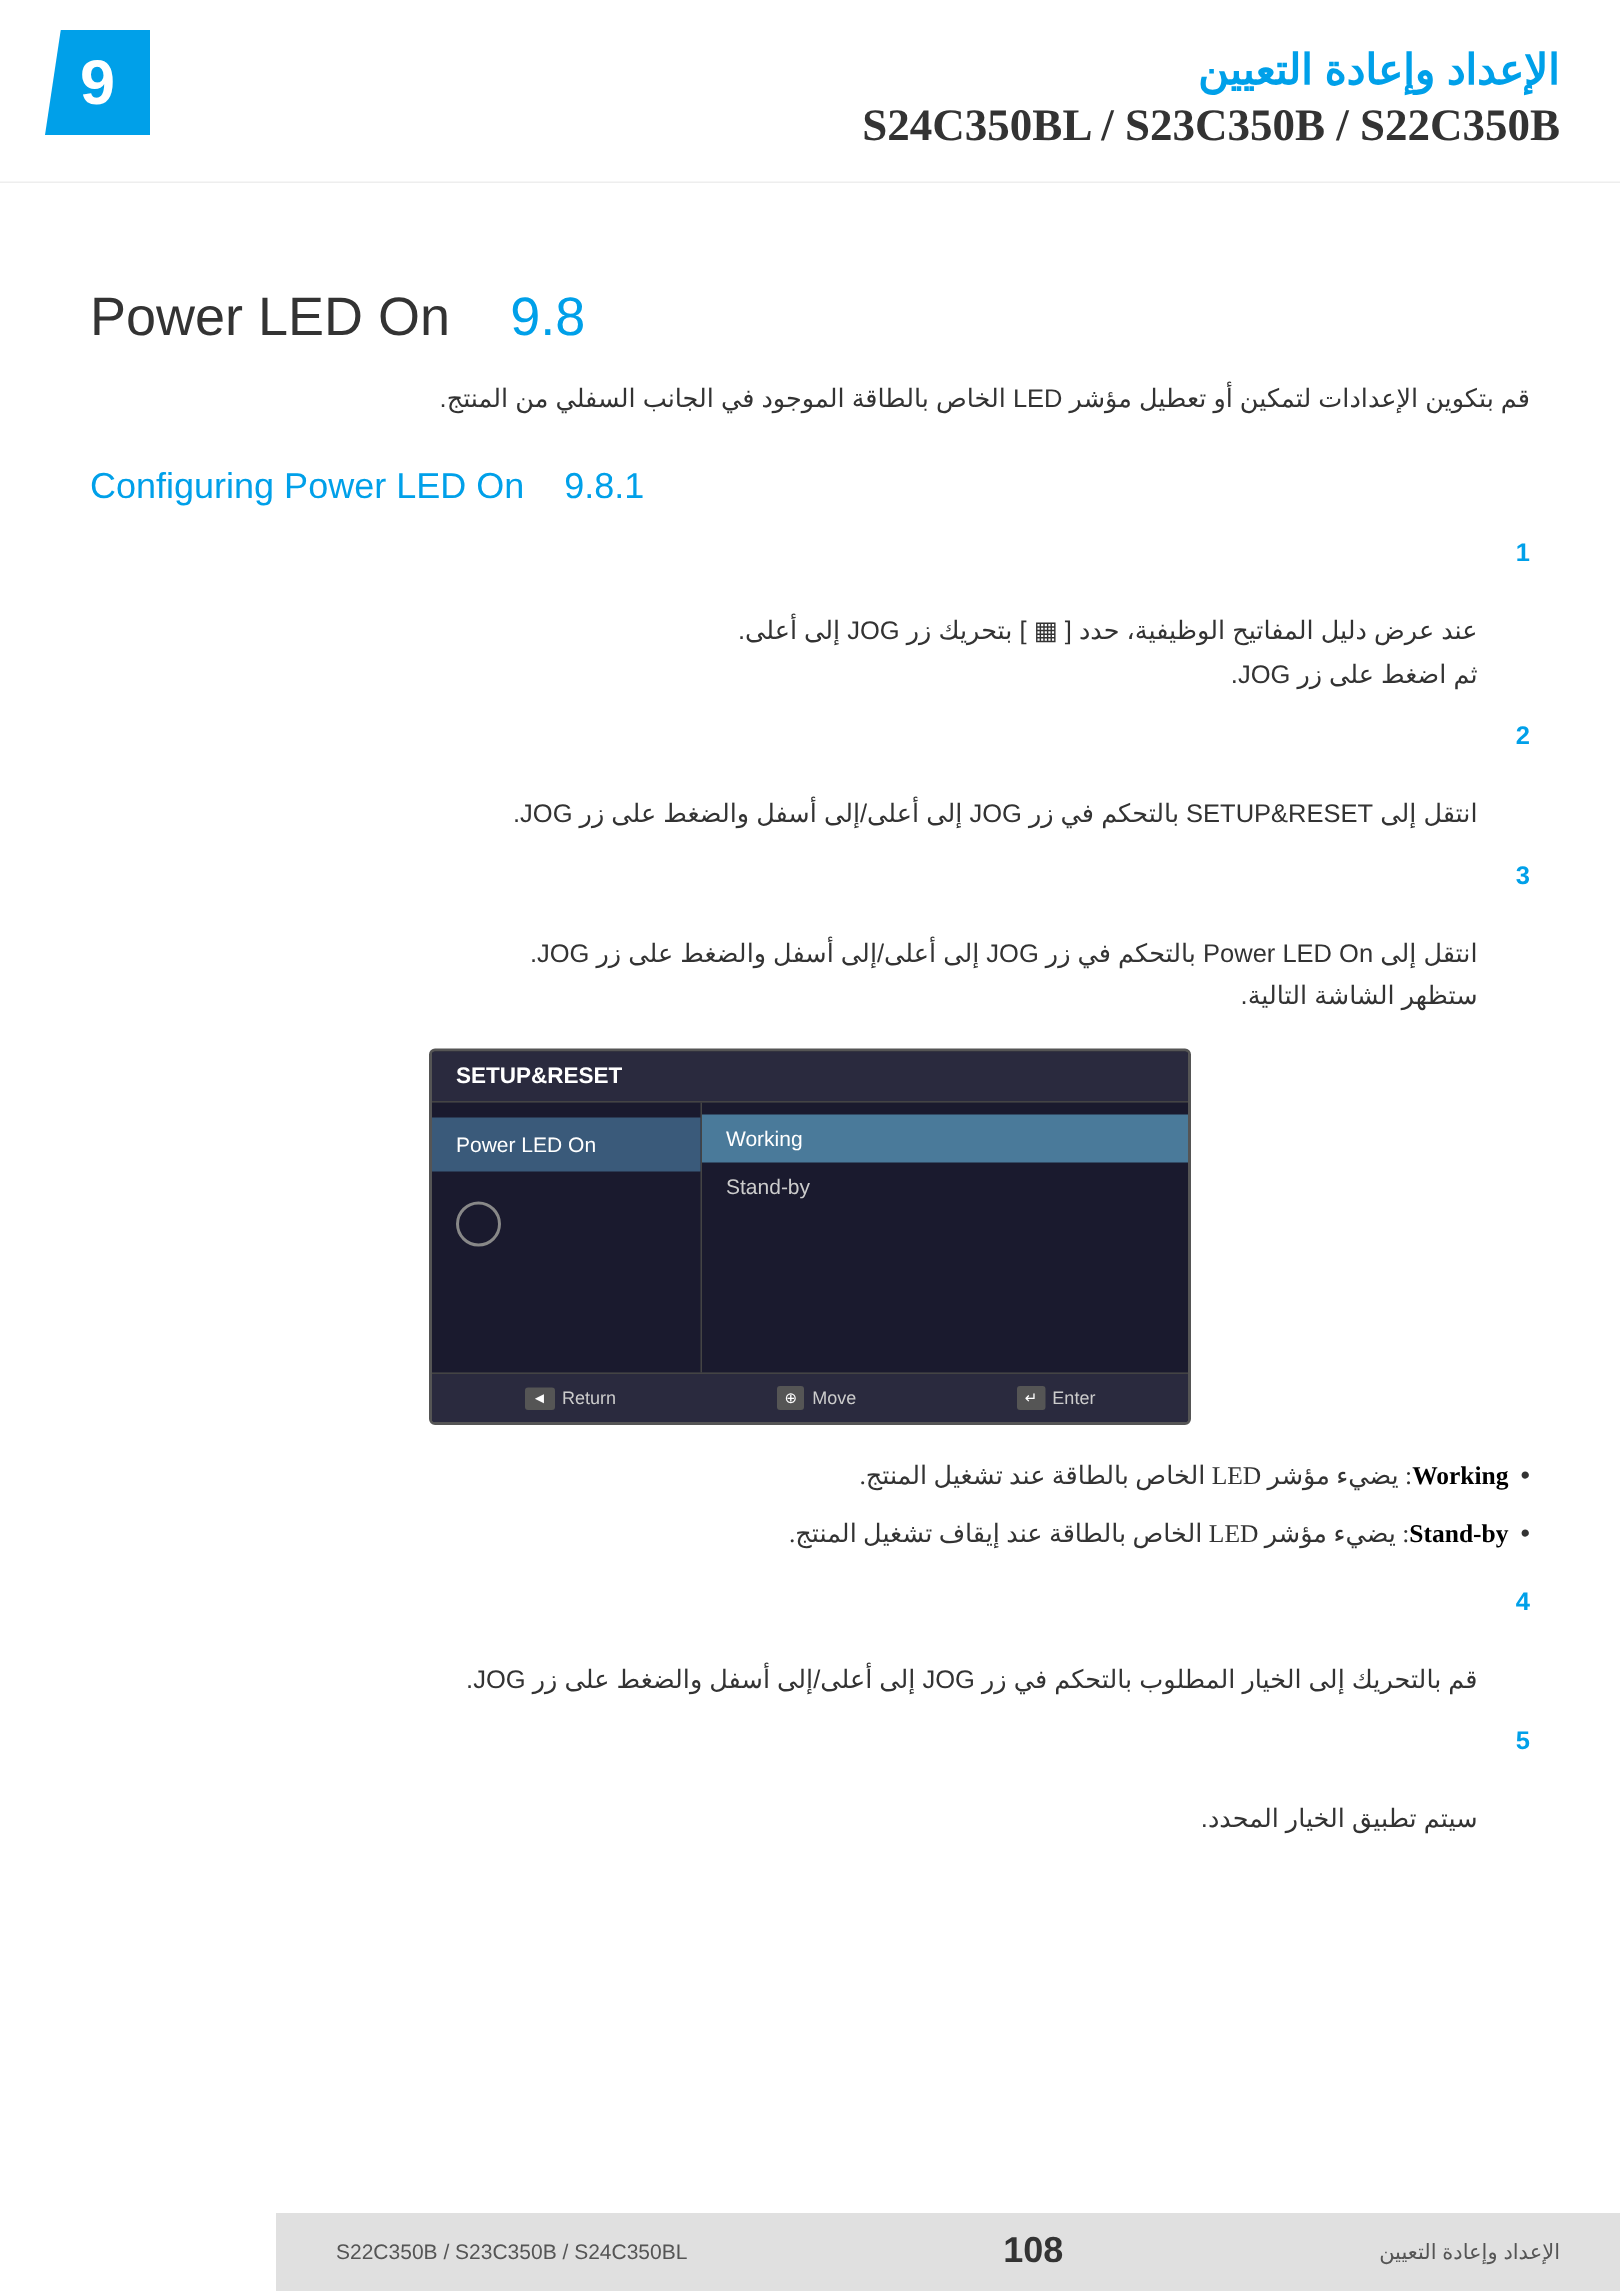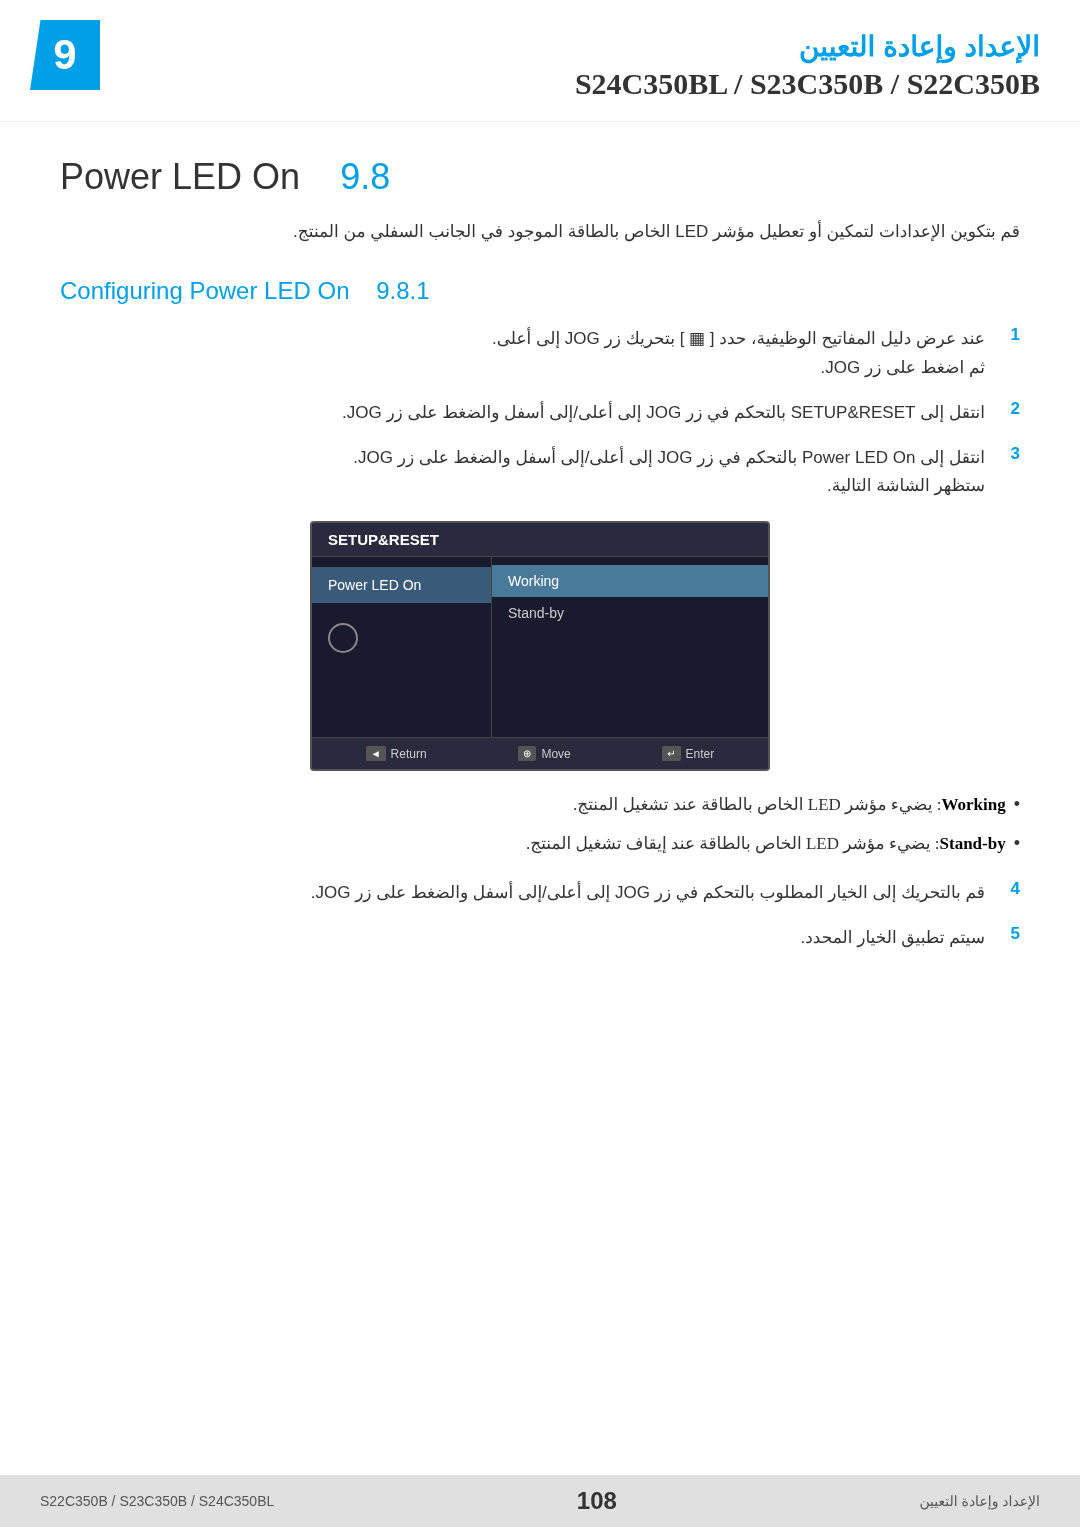--- a/index.html
+++ b/index.html
@@ -52,21 +52,21 @@
     
     .content {
       padding: 10px 60px 20px 60px;
     }
 
     
     .section-title {
       text-align: left;
       font-size: 36px;
       color: #333;
-      margin: 14px 0 20px 0;
+      margin: 48px 0 20px 0;
       direction: ltr;
     }
     .section-number {
       color: #00a0e9;
       font-weight: normal;
     }
 
     
     .intro-text {
       text-align: right;
@@ -102,26 +102,27 @@
       font-weight: bold;
       min-width: 30px;
       flex-shrink: 0;
       margin-left: 5px;
     }
     .step-text {
       color: #333;
       font-size: 17px;
       line-height: 1.7;
       flex: 1;
+      margin-top: 48px;
     }
 
     
     .menu-screenshot {
       margin: 20px auto;
-      width: 460px;
+      width: 508px;
       background: #1a1a2e;
       border: 2px solid #555;
       border-radius: 4px;
       overflow: hidden;
       direction: ltr;
     }
     .menu-title-bar {
       background: #2a2a3e;
       color: #fff;
       padding: 8px 16px;
@@ -221,21 +222,21 @@
     }
     .bullet-keyword {
       color: #000;
       font-weight: bold;
     }
 
     
     .page-footer {
       position: fixed;
       bottom: 0;
-      width: 1080px;
+      width: 896px;
       background: #e0e0e0;
       display: flex;
       justify-content: space-between;
       align-items: center;
       padding: 12px 40px;
       direction: ltr;
     }
     .footer-models {
       font-size: 14px;
       color: #555;

